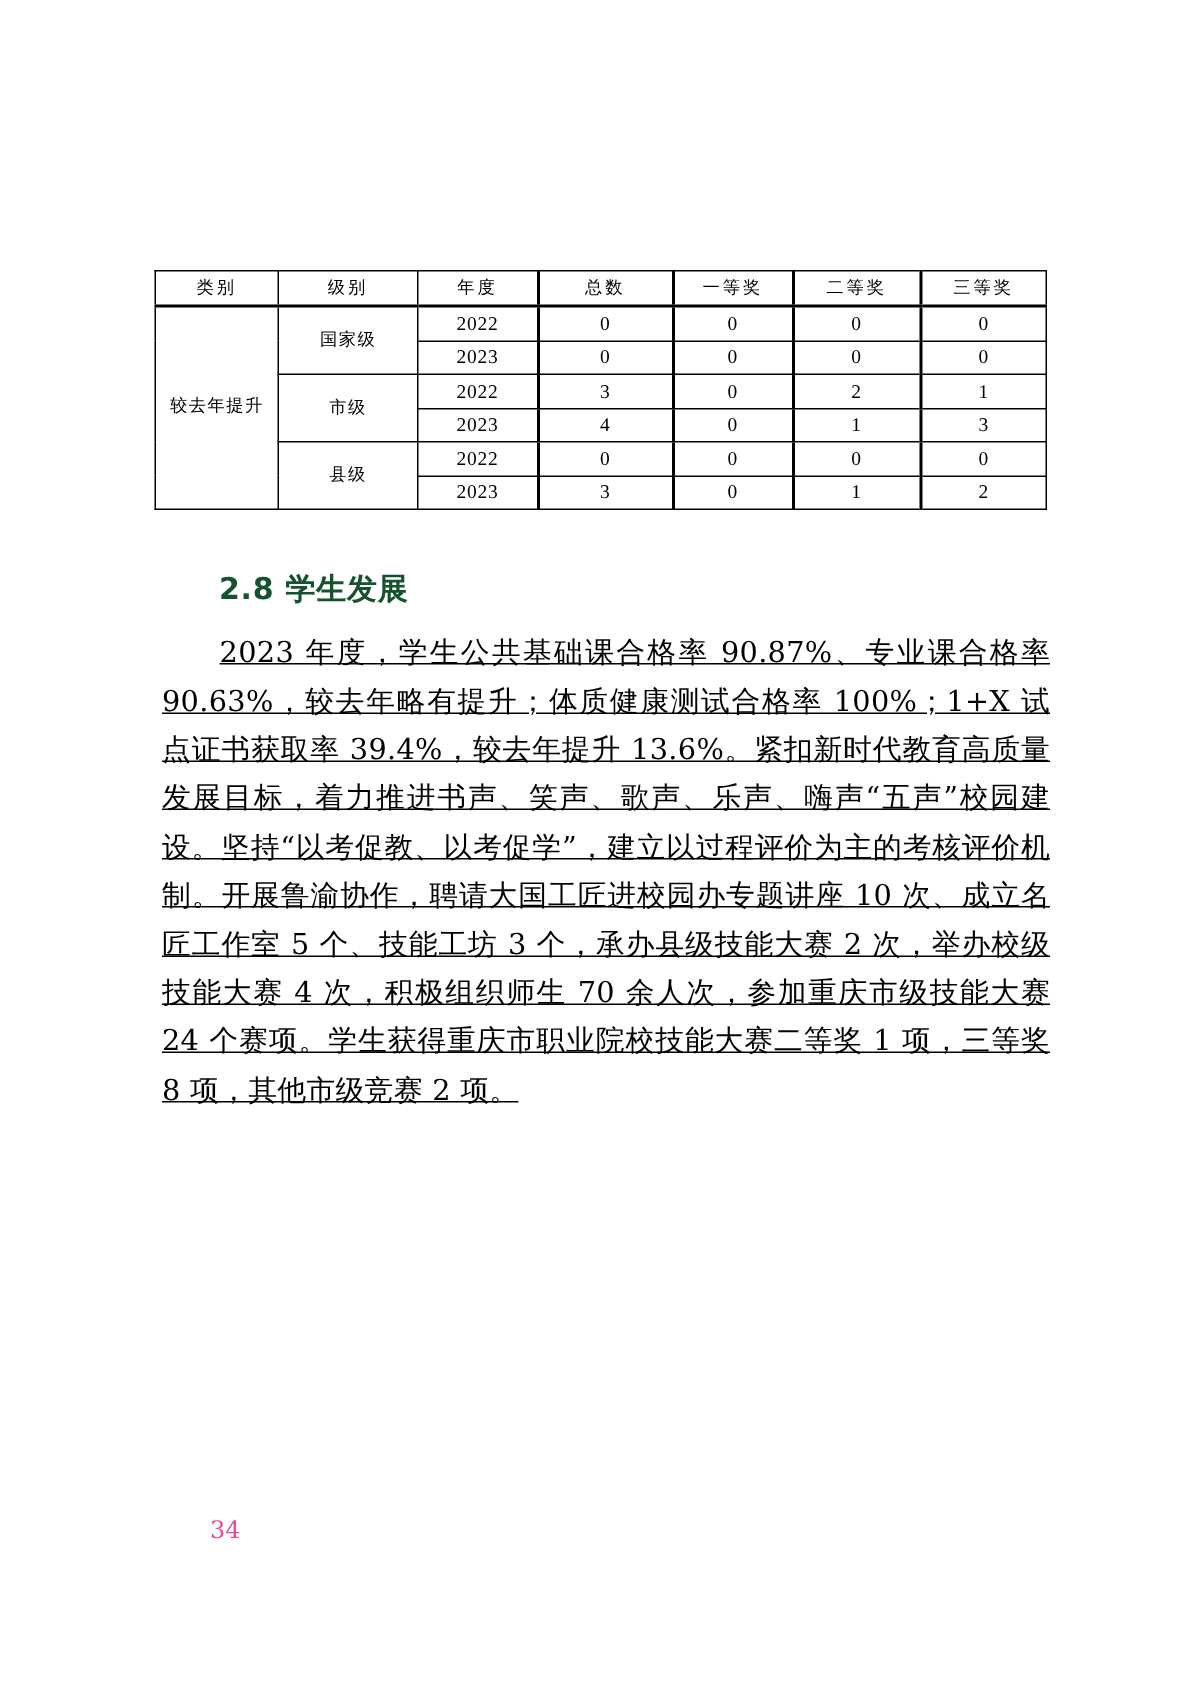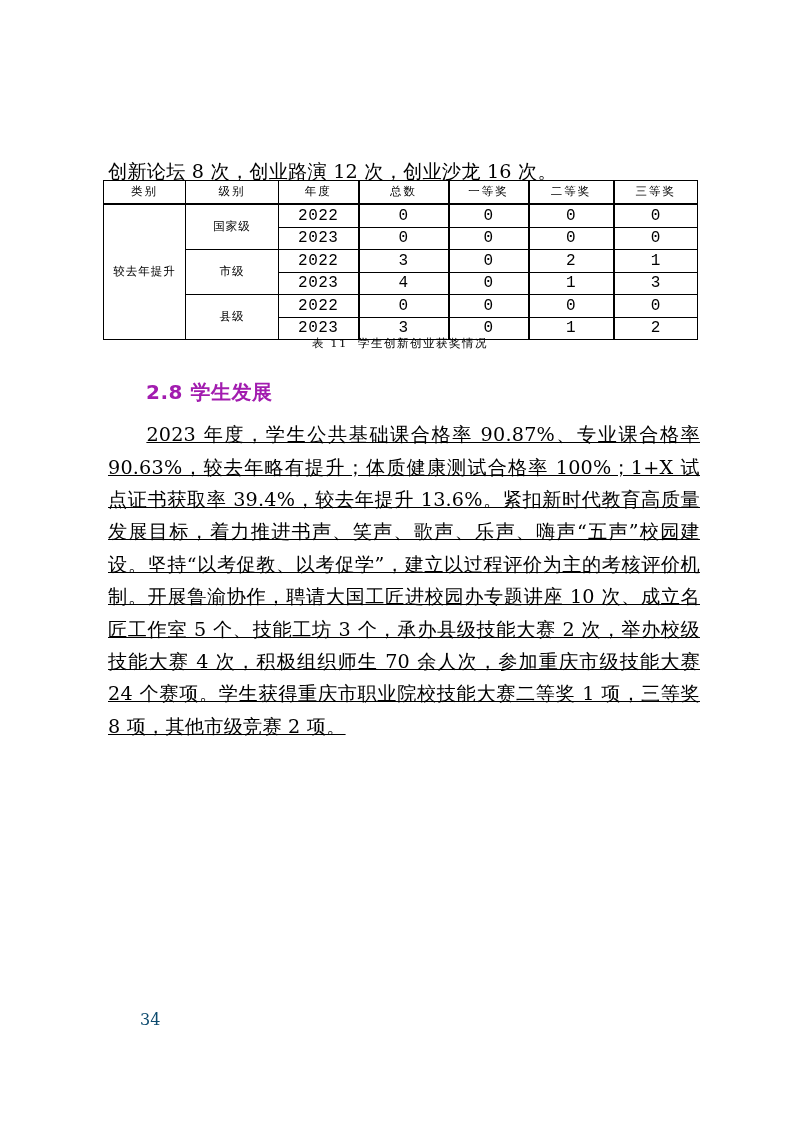--- a/index.html
+++ b/index.html
@@ -54,40 +54,40 @@
   }
   table.award {
     border-collapse: collapse;
     width: 594px;
     table-layout: fixed;
   }
   table.award td {
     border: 1px solid #000;
     text-align: center;
     vertical-align: middle;
-    font-family: Liberation Mono, monospace;
+    font-family: Liberation Serif, serif;
     font-size: 11.5px;
     padding: 0;
     height: 21.5px;
     color: #000;
     line-height: 1.25;
   }
   table.award td.hdr {
     height: 22px;
     letter-spacing: 2px;
   }
   table.award td.cat {
     letter-spacing: 1px;
     line-height: 1.55;
   }
   table.award td.lvl {
     letter-spacing: 1px;
   }
   table.award td.num {
-    font-size: 16px;
+    font-size: 13px;
     letter-spacing: 0.5px;
   }
   
   table.award tr.thick-bottom td {
     border-bottom-width: 2px;
   }
   table.award td.thick-left {
     border-left-width: 2px;
   }
 
@@ -106,41 +106,40 @@
     margin-right: 10px;
   }
 
   
   .heading {
     position: absolute;
     left: 146px;
     top: 362px;
     font-family: "DejaVu Sans", "Liberation Sans", sans-serif;
     font-size: 20px;
-    color: #a21caf;
+    color: #14532d;
     letter-spacing: 0.5px;
     white-space: nowrap;
   }
 
   
   .page-number {
     position: absolute;
     left: 140px;
     top: 1010px;
     font-family: "DejaVu Serif", "Liberation Serif", serif;
     font-size: 16px;
-    color: #0c4a6e;
+    color: #ec4899;
   }
 </style>
 </head>
 <body>
 
 <div class="page">
 
-  <p class="para" id="para-top">创新论坛 8 次，创业路演 12 次，创业沙龙 16 次。</p>
 
   <div class="tbl-wrap">
     <table class="award">
       <colgroup>
         <col style="width:82px">
         <col style="width:93px">
         <col style="width:80px">
         <col style="width:90px">
         <col style="width:80px">
         <col style="width:85px">
@@ -202,23 +201,20 @@
           <td class="num">2023</td>
           <td class="num thick-left">3</td>
           <td class="num thick-left">0</td>
           <td class="num thick-left">1</td>
           <td class="num thick-left">2</td>
         </tr>
       </tbody>
     </table>
   </div>
 
-  <div class="tbl-caption">
-    <span class="cap-num">表 11</span><span>学生创新创业获奖情况</span>
-  </div>
 
   <h2 class="heading">2.8 学生发展</h2>
 
   <p class="para indent" id="para-body">2023 年度，学生公共基础课合格率 90.87%、专业课合格率 90.63%，较去年略有提升；体质健康测试合格率 100%；1+X 试点证书获取率 39.4%，较去年提升 13.6%。紧扣新时代教育高质量发展目标，着力推进书声、笑声、歌声、乐声、嗨声“五声”校园建设。坚持“以考促教、以考促学”，建立以过程评价为主的考核评价机制。开展鲁渝协作，聘请大国工匠进校园办专题讲座 10 次、成立名匠工作室 5 个、技能工坊 3 个，承办县级技能大赛 2 次，举办校级技能大赛 4 次，积极组织师生 70 余人次，参加重庆市级技能大赛 24 个赛项。学生获得重庆市职业院校技能大赛二等奖 1 项，三等奖 8 项，其他市级竞赛 2 项。</p>
 
   <div class="page-number">34</div>
 
 </div>
 
 </body></html>

